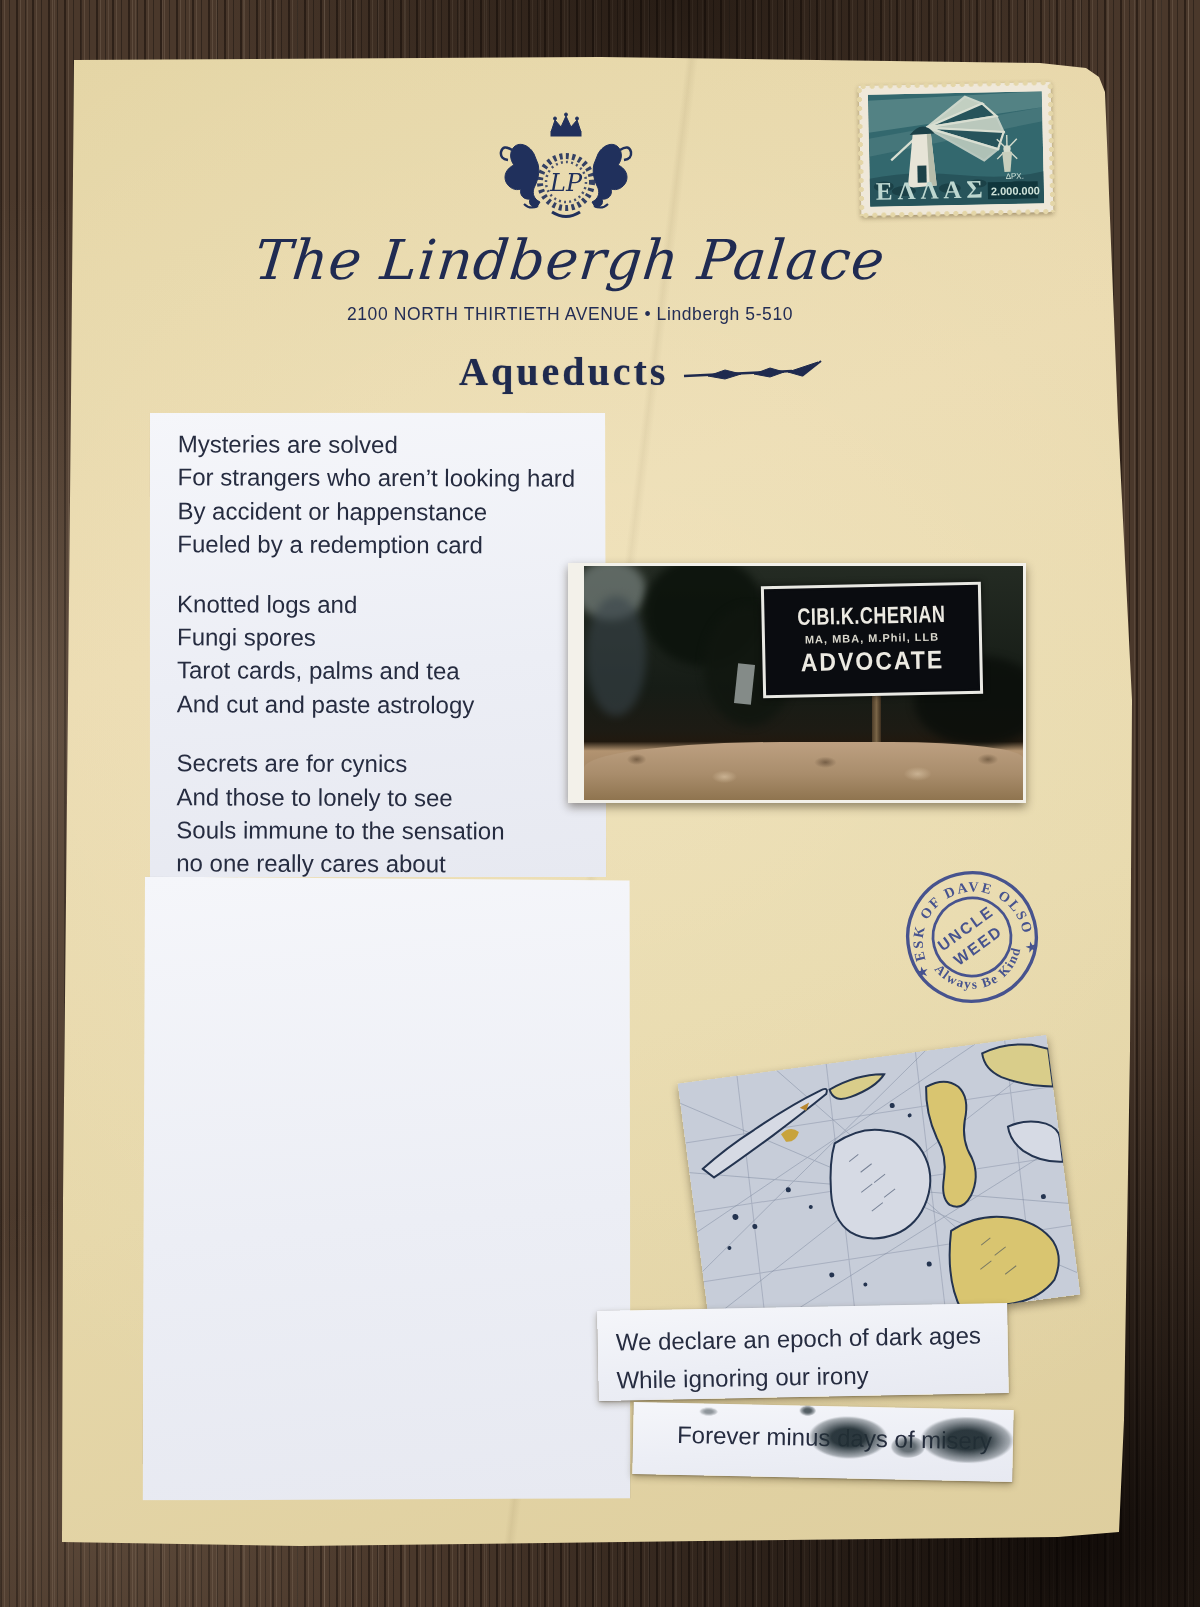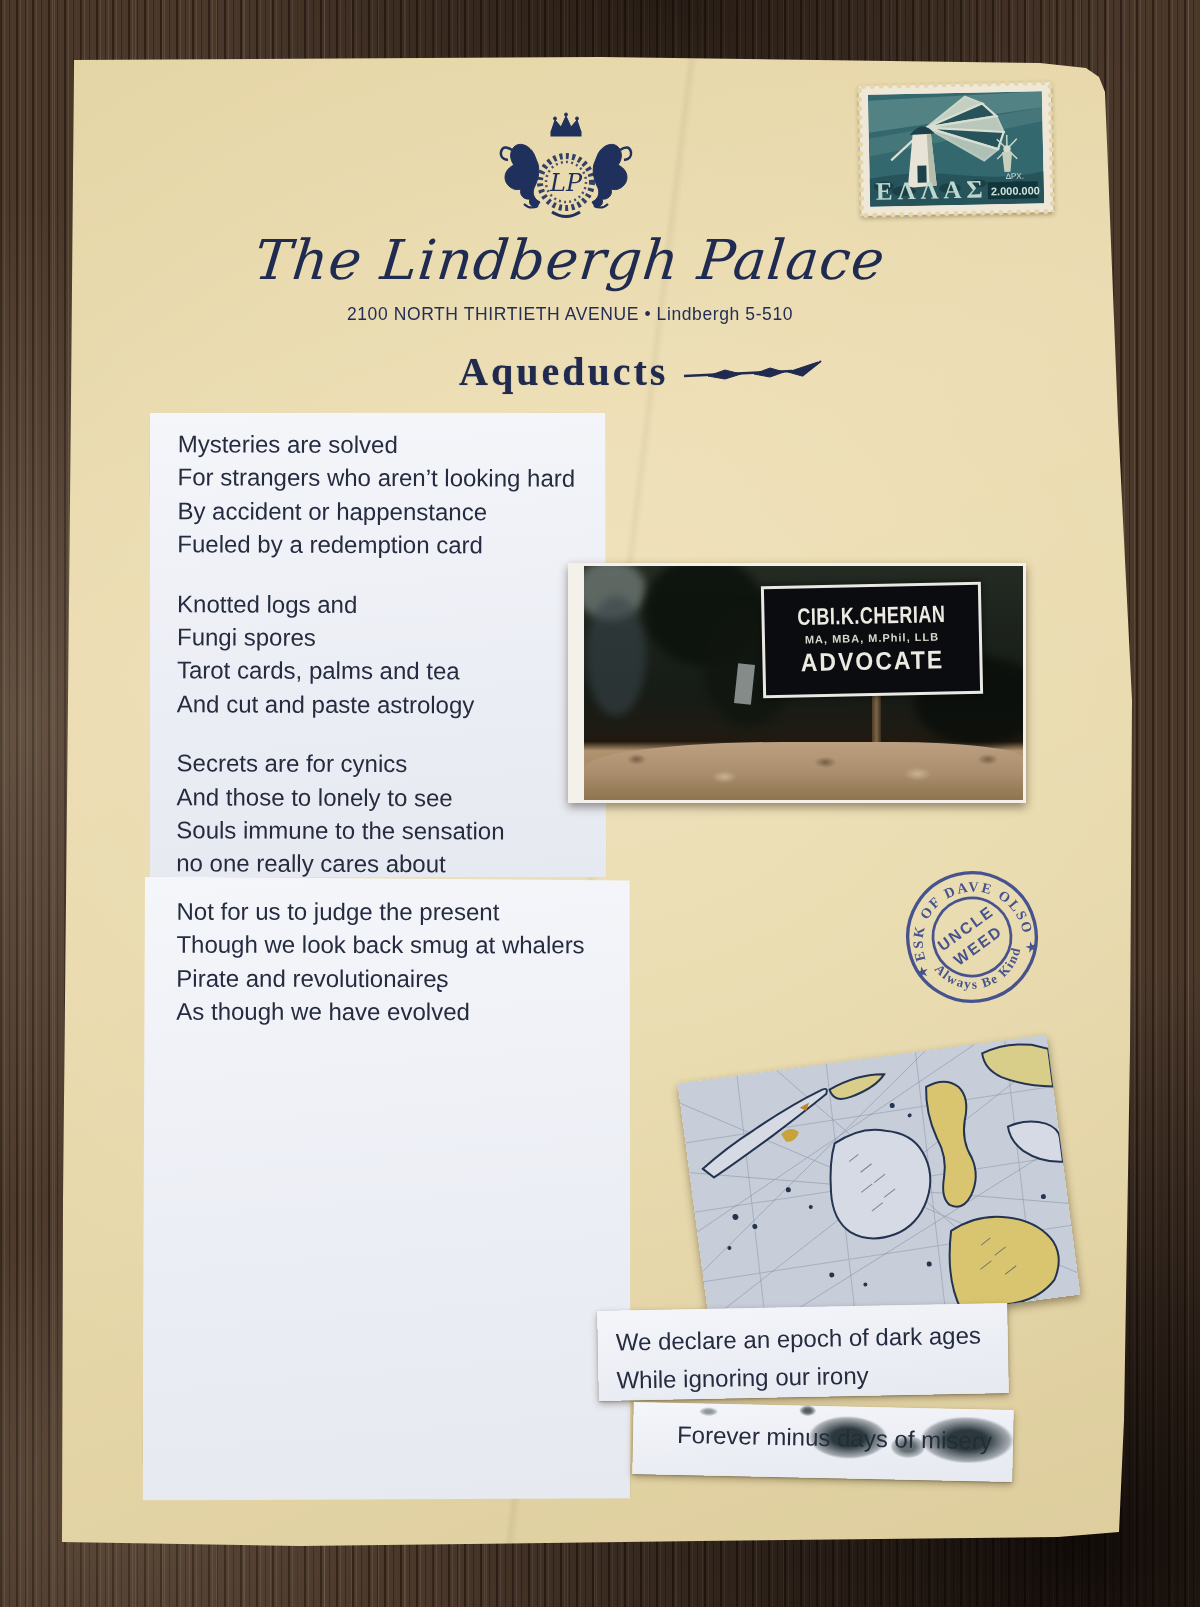--- a/index.html
+++ b/index.html
@@ -197,26 +197,20 @@
     </div>
     <div class="stanza">
       <div>Secrets are for cynics</div>
       <div>And those to lonely to see</div>
       <div>Souls immune to the sensation</div>
       <div>no one really cares about</div>
     </div>
   </div>
 
   <div class="strip strip2">
-    <div class="stanza">
-      <div>Not for us to judge the present</div>
-      <div>Though we look back smug at whalers</div>
-      <div>Pirate and revolutionaireʂ</div>
-      <div>As though we have evolved</div>
-    </div>
   </div>
 
   <div class="photo">
     <div class="photo-img">
       <div class="blob" style="left:-8px;top:-6px;width:70px;height:60px;background:#87928f;opacity:.6;"></div>
       <div class="blob" style="left:2px;top:30px;width:60px;height:120px;background:#39444a;opacity:.6;"></div>
       <div class="blob" style="left:60px;top:-10px;width:120px;height:110px;background:#0c130c;opacity:.9;"></div>
       <div class="blob" style="left:120px;top:40px;width:90px;height:120px;background:#10160f;opacity:.85;"></div>
       <div class="blob" style="left:330px;top:90px;width:130px;height:90px;background:#0a0e0a;opacity:.8;"></div>
       <div style="position:absolute;left:152px;top:98px;width:17px;height:40px;background:#99a09e;transform:rotate(6deg);opacity:.85;"></div>

